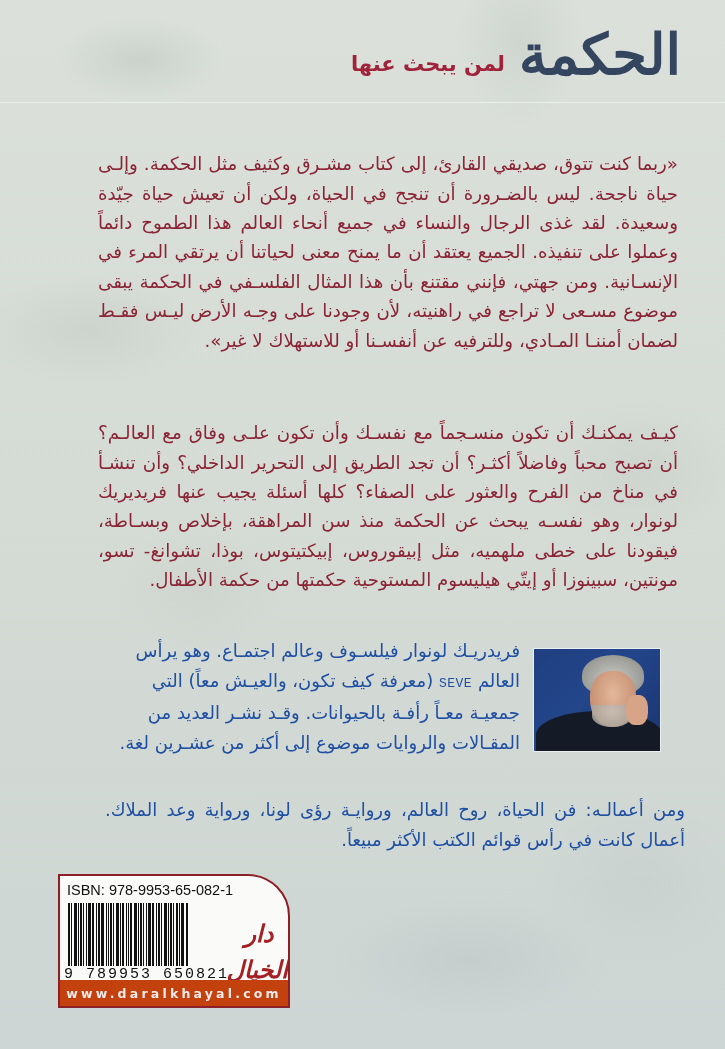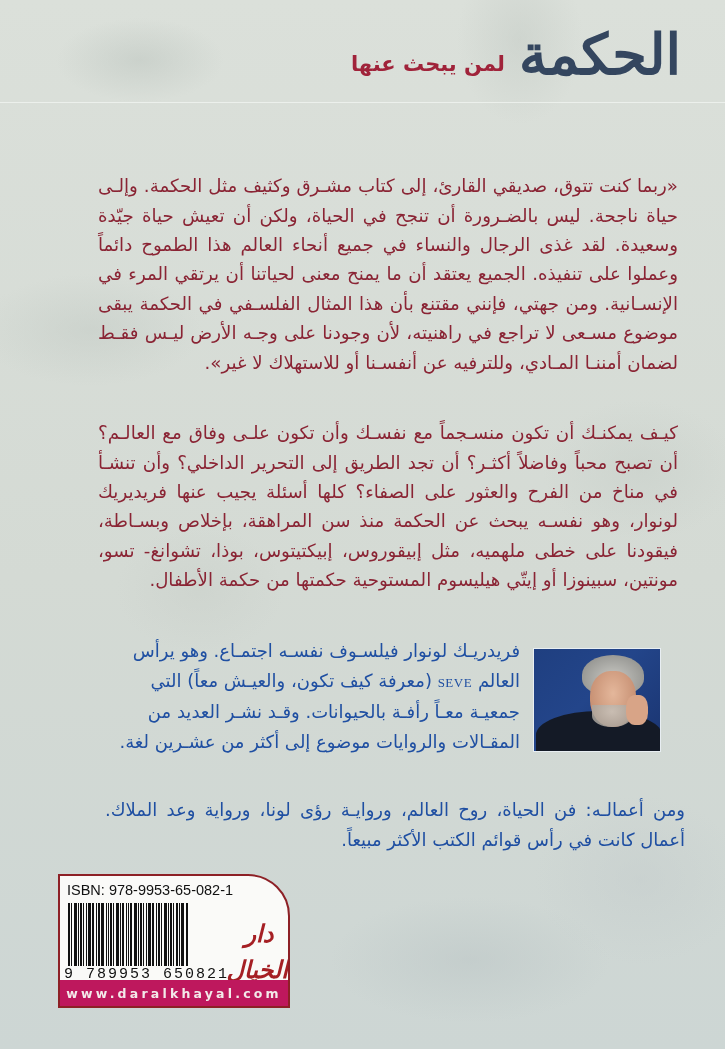--- a/index.html
+++ b/index.html
@@ -36,29 +36,29 @@
   .title-sub {
     font-family: "DejaVu Sans", sans-serif; font-weight: bold;
     font-size: 21px; color: #a0233a; transform: translateY(6px);
   }
   .para {
     position: absolute; direction: rtl; text-align: justify;
     text-align-last: right;
     font-size: 18.2px; line-height: 29.4px;
     color: #8a2434;
   }
-  .p1 { top: 153px; left: 98px; width: 580px; }
+  .p1 { top: 131px; left: 98px; width: 580px; }
   .p2 { top: 400px; left: 98px; width: 580px; }
   .bio {
     position: absolute; direction: rtl; text-align: justify; text-align-last: right;
     font-size: 18px; line-height: 29.6px; color: #1f4fa2;
   }
   .bio-side { top: 636px; left: 98px; width: 422px; }
   .bio-full { top: 788px; left: 98px; width: 580px; }
-  .seve { font-family: Liberation Serif, serif; font-size: 13px; letter-spacing: 0.5px; }
+  .seve { font-family: Liberation Mono, monospace; font-size: 13px; letter-spacing: 0.5px; }
   .photo {
     position: absolute; top: 648px; left: 533px; width: 128px; height: 104px;
     border: 1.5px solid #e8eef2; box-sizing: border-box; overflow: hidden;
     background: linear-gradient(135deg, #1f3f80 0%, #23458a 45%, #1a3470 100%);
   }
   .photo .hair {
     position: absolute; left: 48px; top: 6px; width: 62px; height: 40px;
     border-radius: 50% 50% 40% 40%;
     background: radial-gradient(ellipse at 50% 60%, #c9c9c4, #9a9a96 70%, #7c7c7a);
   }
@@ -110,21 +110,21 @@
   .publisher-logo .ar {
     font-family: Liberation Sans, sans-serif; font-weight: bold; font-size: 24px;
     color: #a51f24; direction: rtl; font-style: italic; line-height: 36px;
   }
   .publisher-logo .en {
     font-size: 3.5px; color: #a51f24; letter-spacing: 0.3px; line-height: 5px;
     font-family: "DejaVu Sans", sans-serif;
   }
   .url-bar {
     position: absolute; left: 0; right: 0; bottom: 0; height: 26px;
-    background: #be185d; color: #f3eaea;
+    background: #c2410c; color: #f3eaea;
     font-family: "DejaVu Sans", sans-serif; font-weight: bold;
     font-size: 12.5px; letter-spacing: 3.2px;
     display: flex; align-items: center; justify-content: center;
   }
 </style>
 </head>
 <body>
 
 <div class="bg-texture"></div>
 <div class="top-rule"></div>
@@ -139,21 +139,21 @@
 
 <div class="photo">
   <div class="body"></div>
   <div class="hair"></div>
   <div class="face"></div>
   <div class="beard"></div>
   <div class="hand"></div>
 </div>
 
 <div class="bio bio-side">
-  <div>فريدريـك لونوار فيلسـوف نفسـه اجتمـاع. وهو يرأس</div>
+  <div>فريدريـك لونوار فيلسـوف وعالم اجتمـاع. وهو يرأس</div>
   <div>
     <span>العالم</span>
     <span class="seve">SEVE</span>
     <span>(معرفة كيف تكون، والعيـش معاً) التي</span>
   </div>
   <div>جمعيـة معـاً رأفـة بالحيوانات. وقـد نشـر العديد من</div>
   <div>المقـالات والروايات موضوع إلى أكثر من عشـرين لغة.</div>
 </div>
 
 <p class="bio bio-full" style="margin:7px;">ومن أعمالـه: فن الحياة، روح العالم، وروايـة رؤى لونا، ورواية وعد الملاك. أعمال كانت في رأس قوائم الكتب الأكثر مبيعاً.</p>

